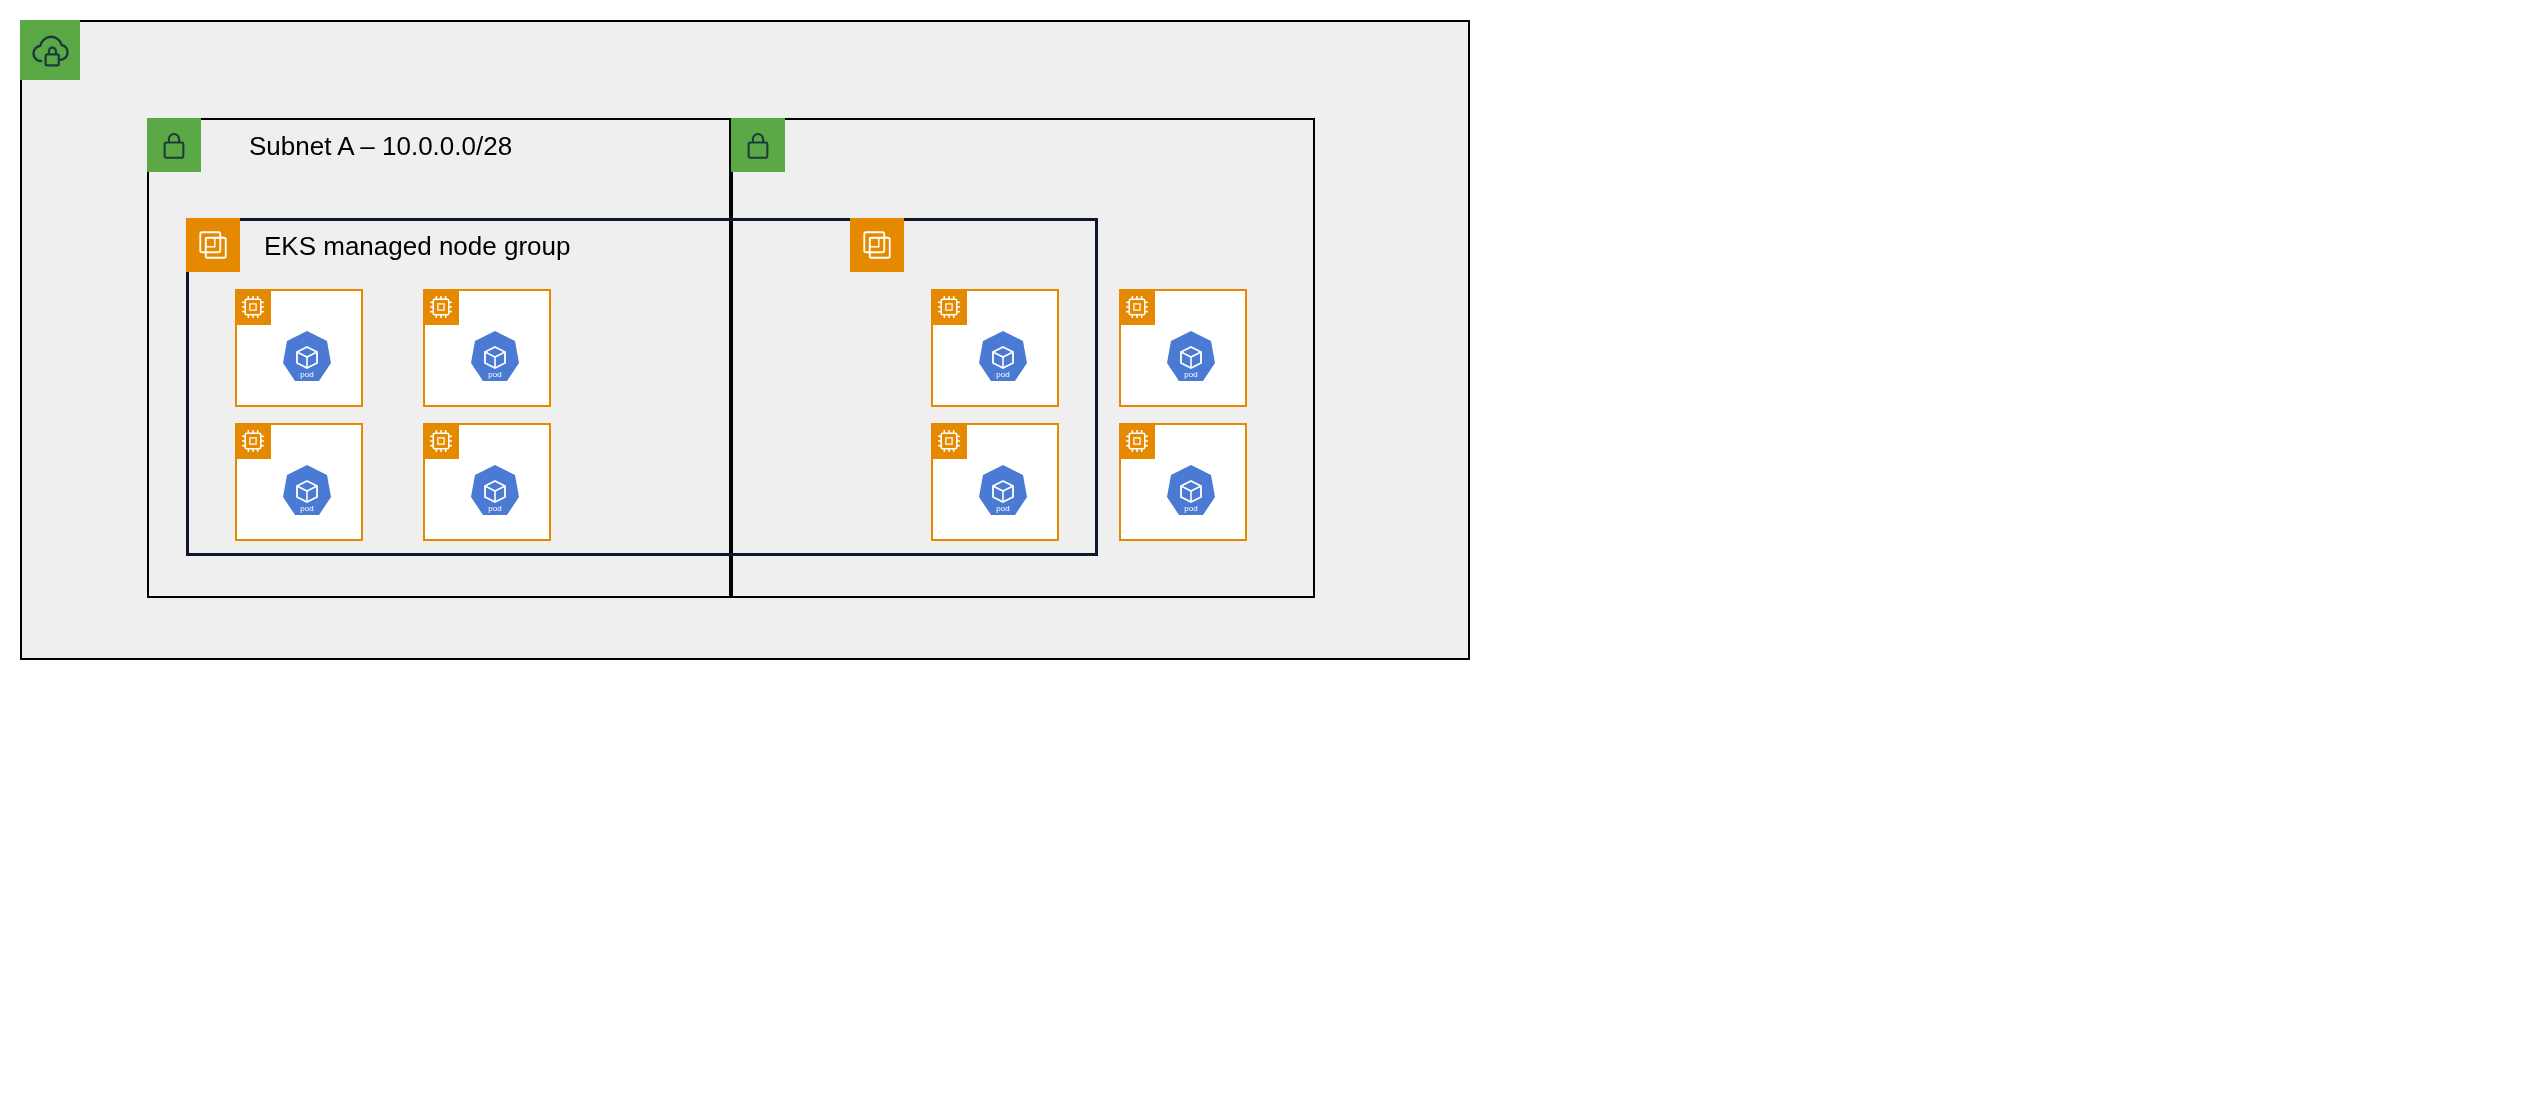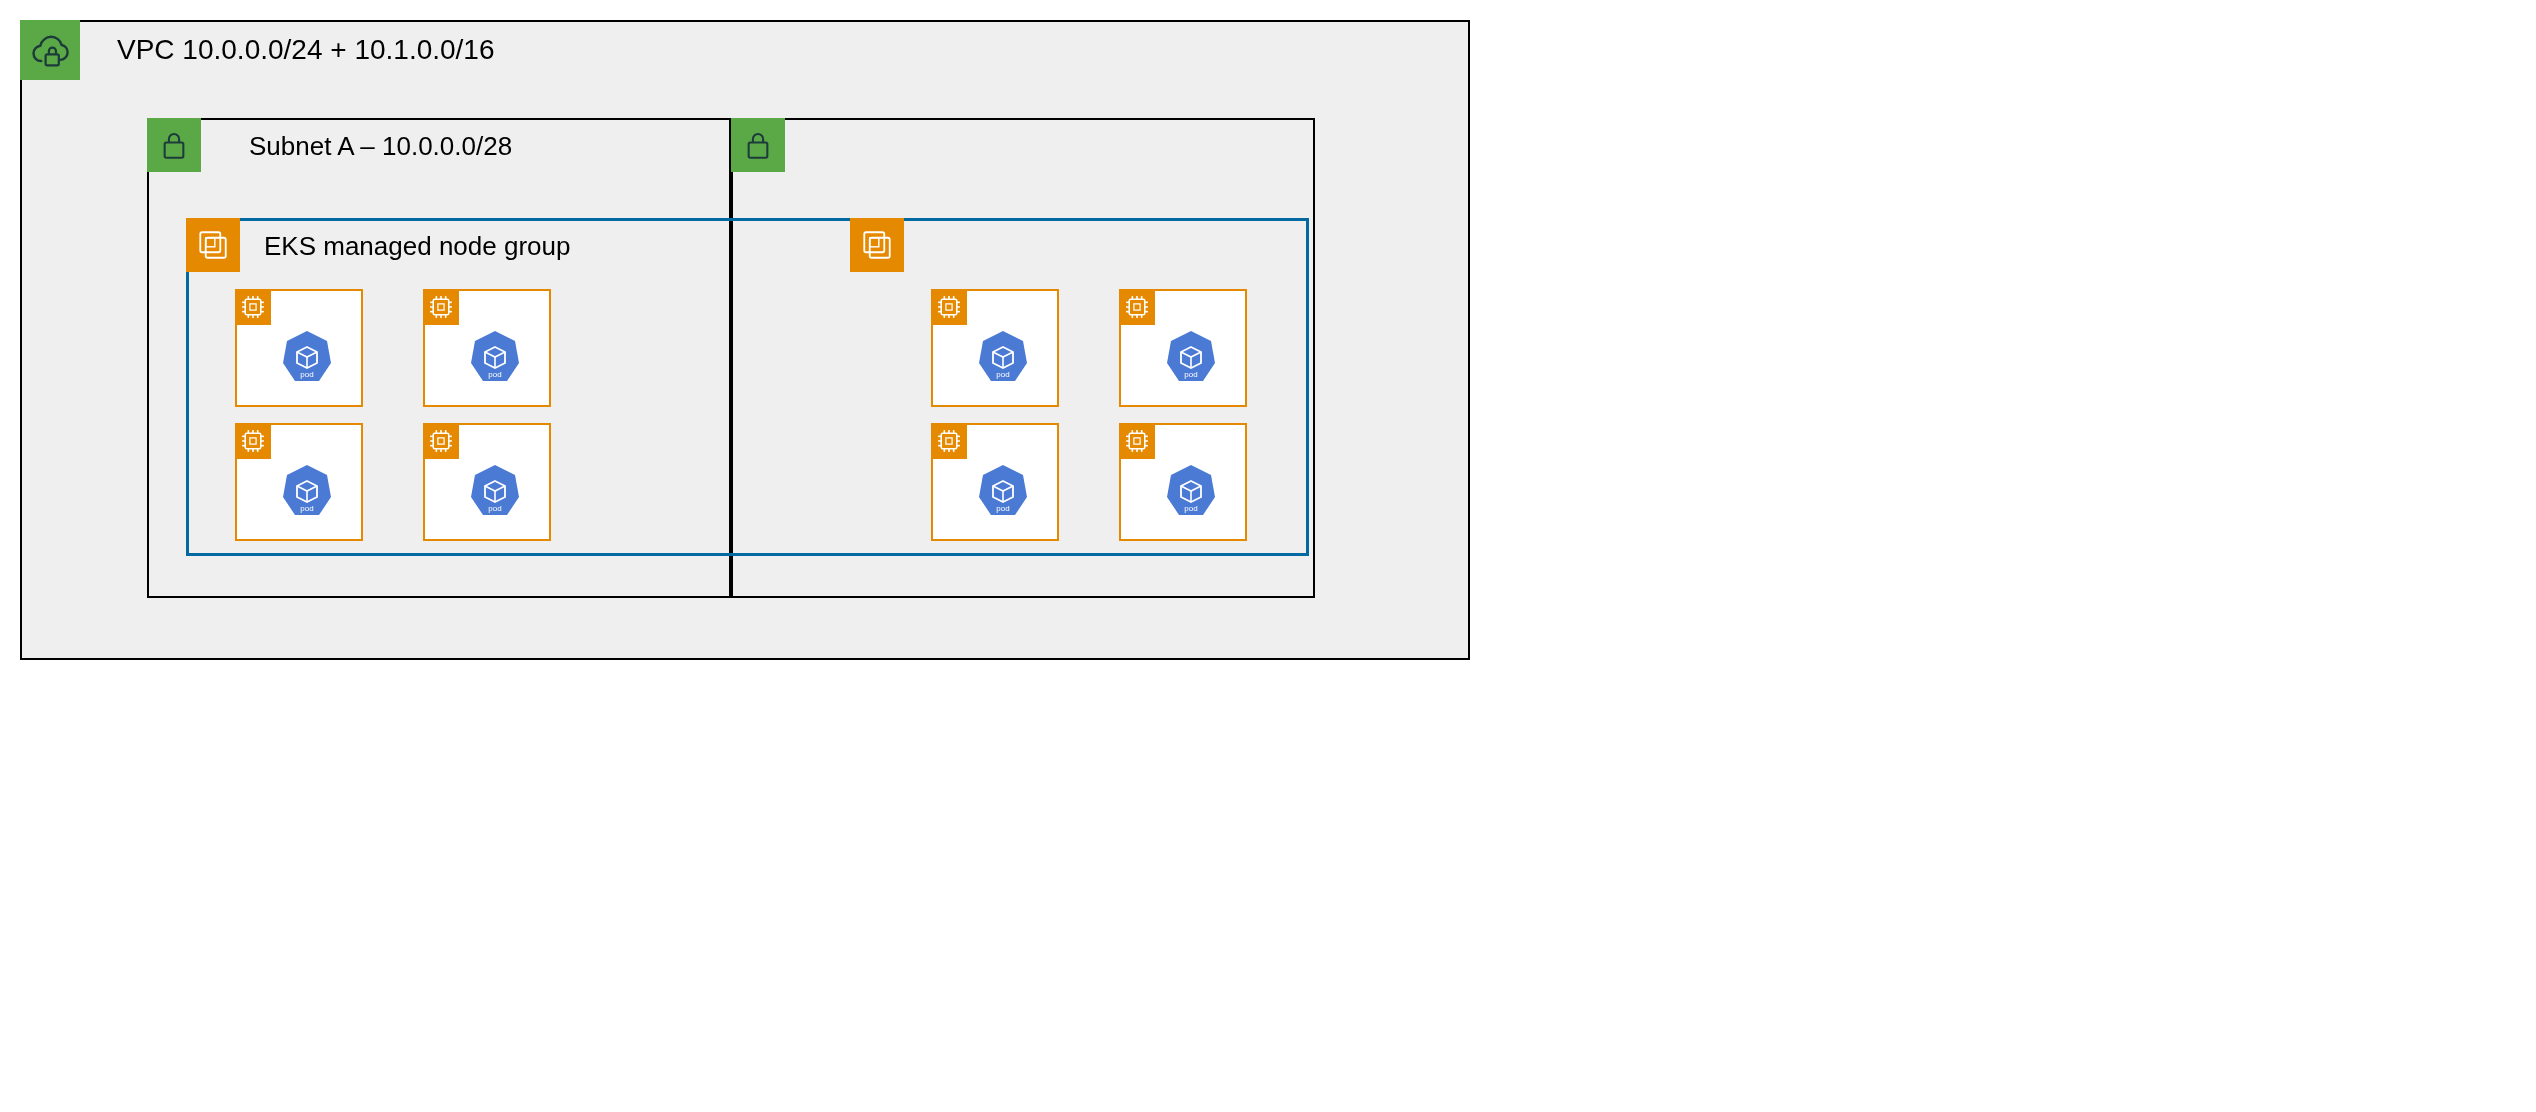--- a/index.html
+++ b/index.html
@@ -62,26 +62,26 @@
   .subnet-title {
     position: absolute;
     left: 100px;
     top: 10px;
     font-size: 26px;
     color: #000;
     line-height: 1.25;
   }
   .nodegroup-box {
     position: absolute;
-    border: 3px solid #0369a1;
+    border: 3px solid #0f172a;
     background: transparent;
     box-sizing: border-box;
     left: 164px;
     top: 196px;
-    width: 1123px;
+    width: 912px;
     height: 338px;
     text-align: center;
   }
   .nodegroup-icon-badge {
     position: absolute;
     left: -3px;
     top: -3px;
     width: 54px;
     height: 54px;
     background: #e58900;
@@ -188,21 +188,20 @@
     </g>
   </defs>
 </svg>
 
 <div class="vpc-container">
   <div class="vpc-icon-badge">
     <svg width="44" height="40" viewBox="0 0 40 36">
         <use href="#cloud-lock"></use>
       </svg>
   </div>
-  <div class="vpc-title">VPC 10.0.0.0/24 + 10.1.0.0/16</div>
 
   <div class="subnet-row">
     <div class="subnet-box">
       <div class="subnet-icon-badge">
         <svg width="34" height="34" viewBox="0 0 40 40">
             <use href="#lock-only"></use>
           </svg>
       </div>
       <div class="subnet-title">
         <span>Subnet A – 10.0.0.0/28</span>

